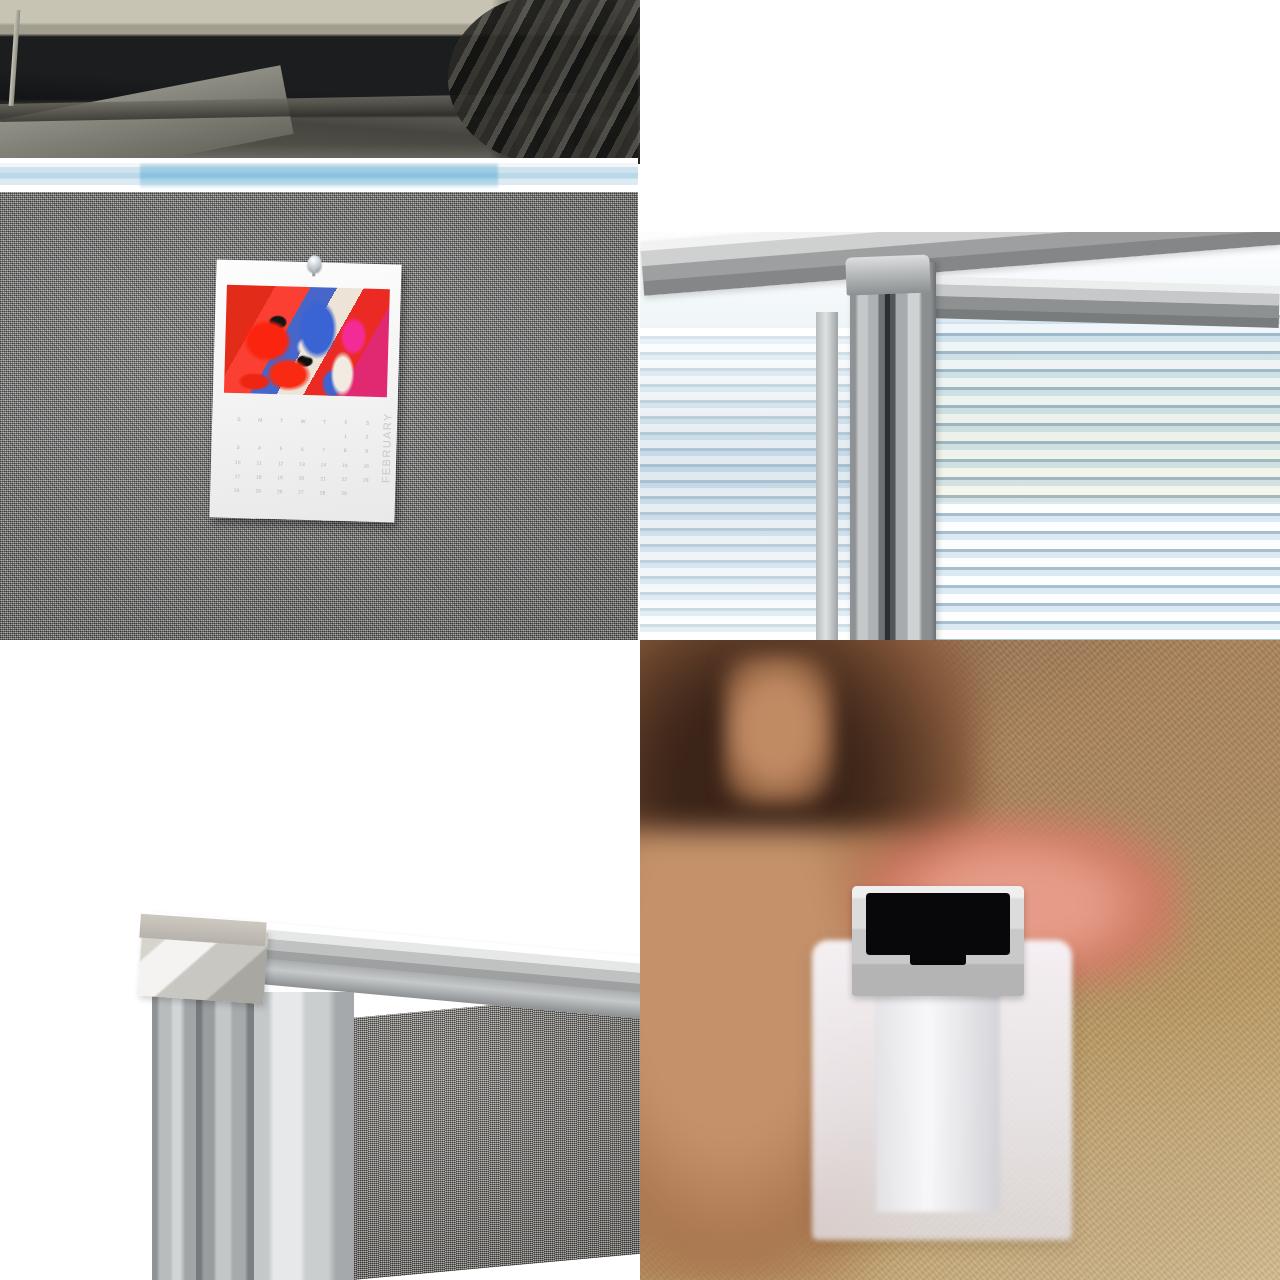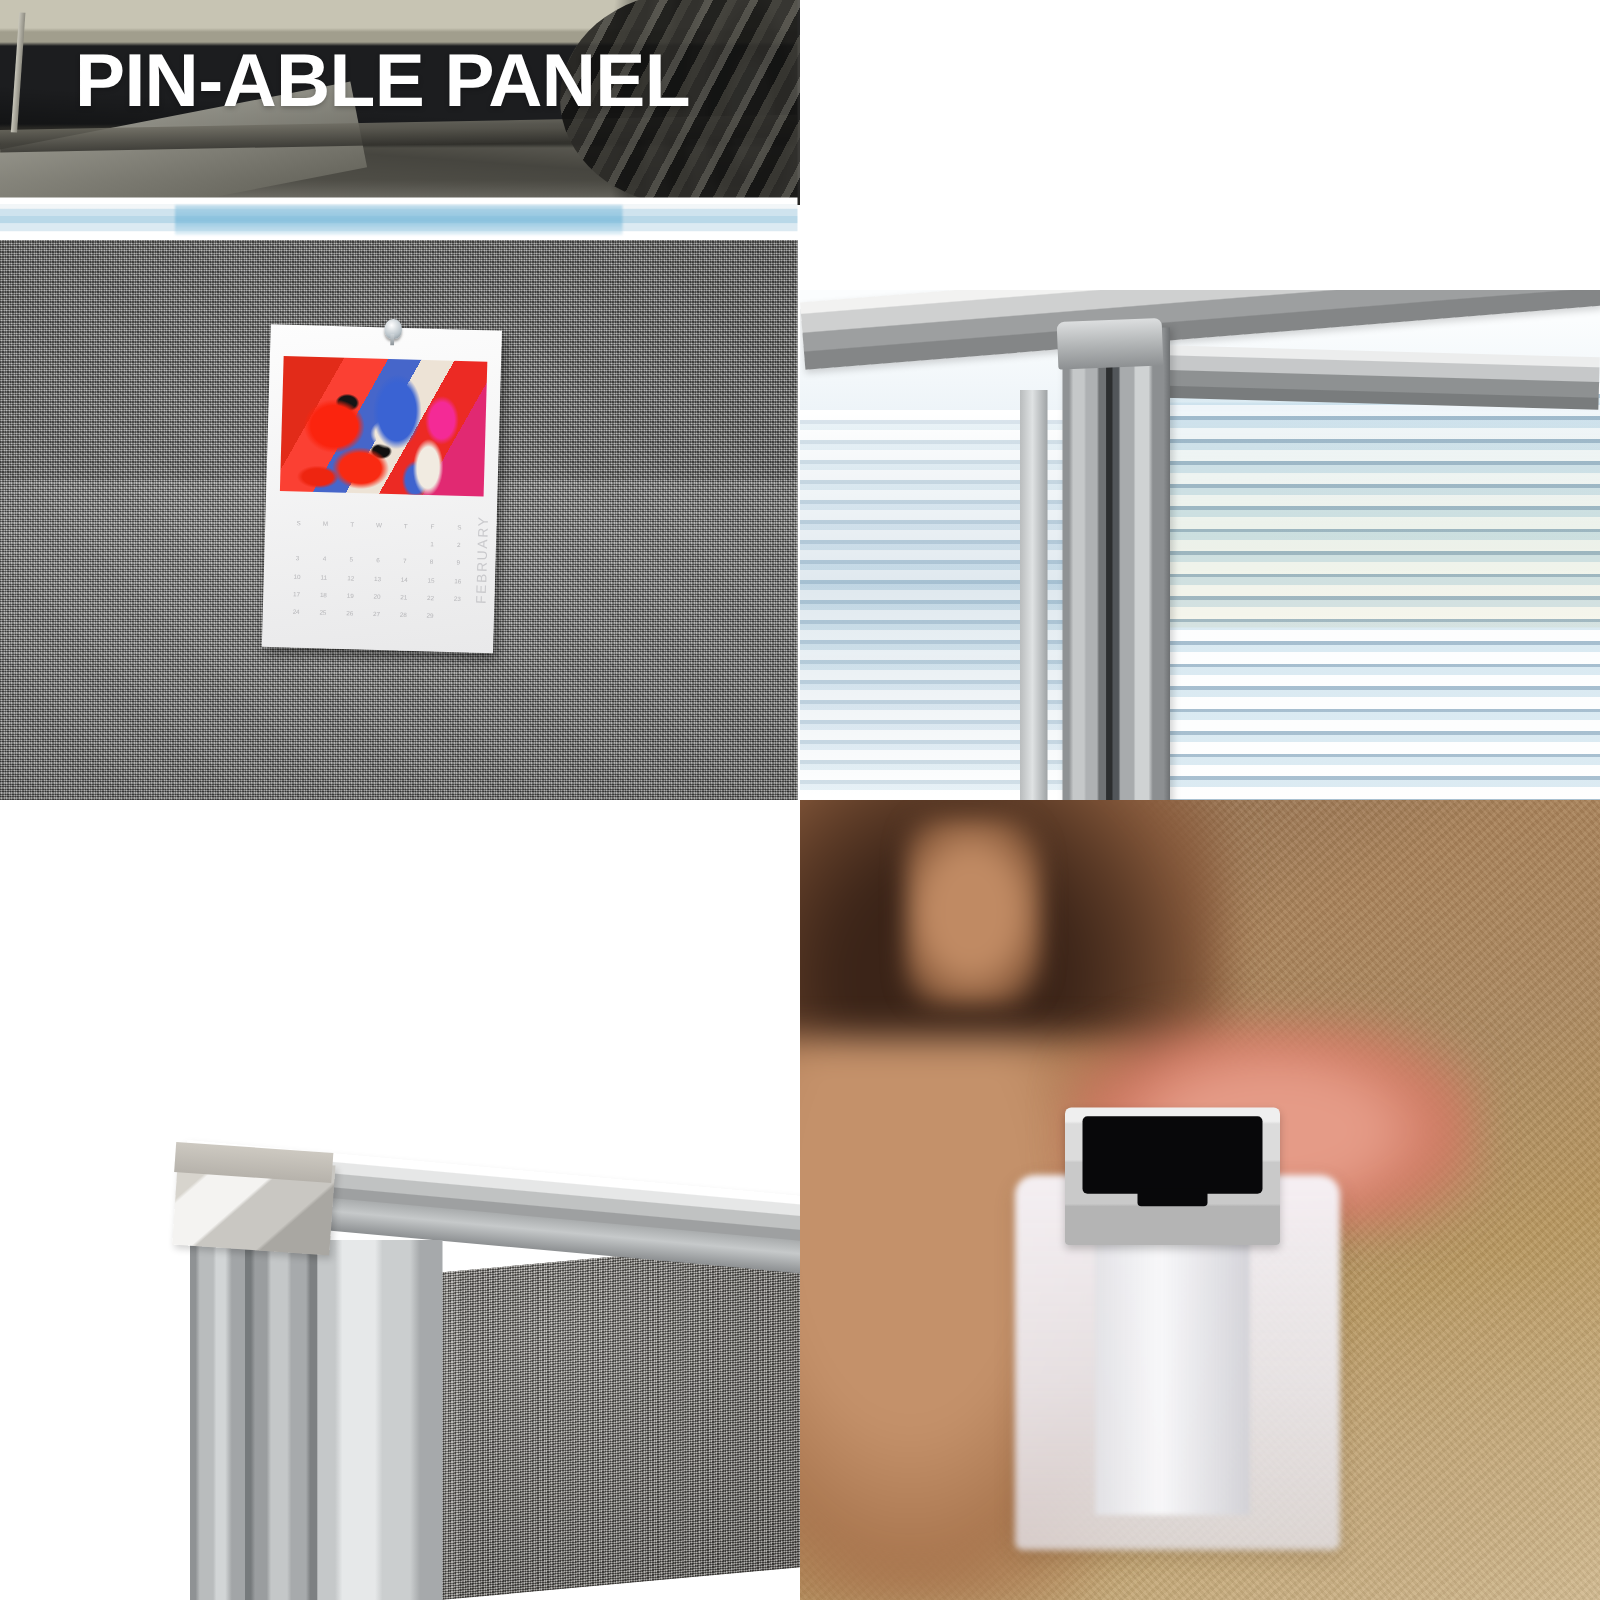--- a/index.html
+++ b/index.html
@@ -366,21 +366,20 @@
         <span>25</span>
         <span>26</span>
         <span>27</span>
         <span>28</span>
         <span>29</span>
         <span></span>
       </div>
       <div class="q1-month">FEBRUARY</div>
     </div>
 
-    <div class="t t-pinable">PIN-ABLE PANEL</div>
   </div>
 
   <div class="quad q2">
     <div class="q2-photo">
       <div class="q2-blindL"></div>
       <div class="q2-blindR"></div>
       <div class="q2-sky"></div>
       <div class="q2-panelL-edge"></div>
       <div class="q2-toprail"></div>
       <div class="q2-toprail2"></div>

